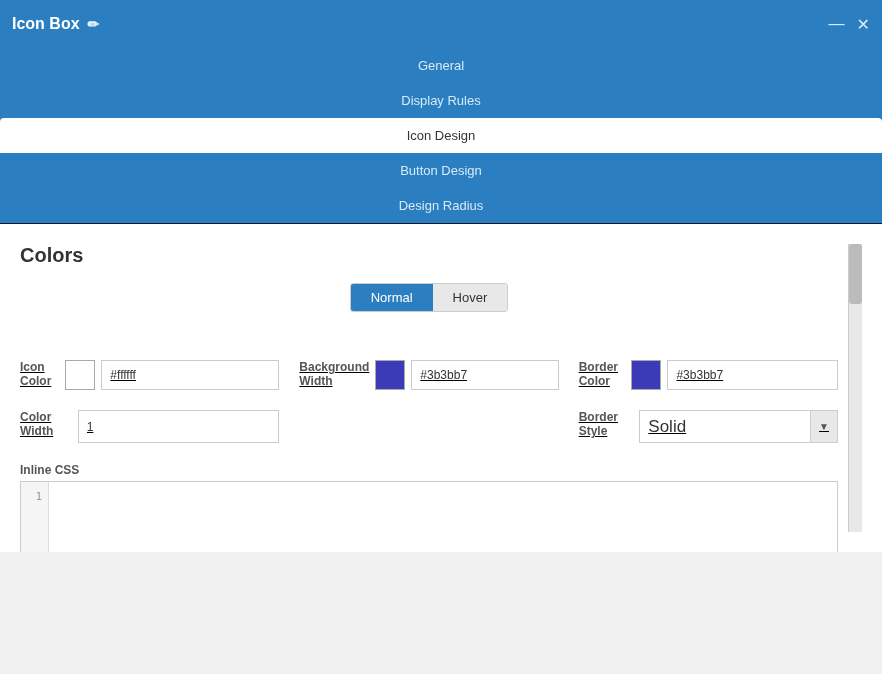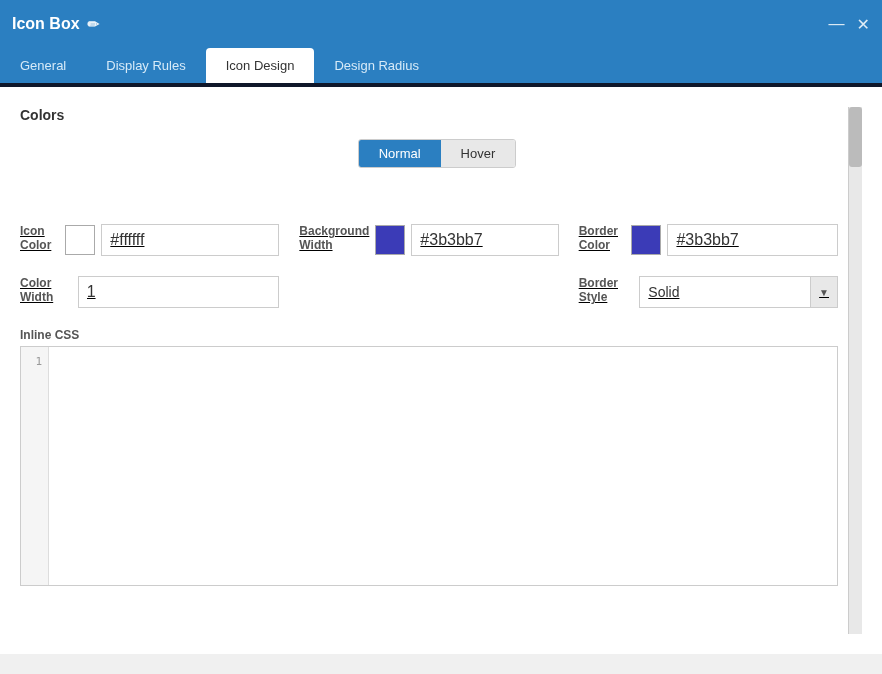--- a/index.html
+++ b/index.html
@@ -1,20 +1,20 @@
 <!DOCTYPE html>
 <html><head>
   <meta charset="utf-8">
   <style>
     * { box-sizing: border-box; margin: 0; padding: 0; }
     body { font-family: Arial, sans-serif; font-size: 13px; background: #f0f0f0; width: 882px; height: 674px; overflow: hidden; }
 
     .window {
       width: 882px;
-      height: 654px;
+      height: 552px;
       display: flex;
       flex-direction: column;
       background: #1d4ed8;
     }
 
     .titlebar {
       background: #2b7fc1;
       color: #fff;
       display: flex;
       align-items: center;
@@ -47,21 +47,22 @@
       cursor: pointer;
       font-size: 16px;
       color: #fff;
       opacity: 0.85;
     }
 
     .tabs-bar {
       background: #2b7fc1;
       display: flex;
       flex-shrink: 0;
-      border-bottom: 4px solid #0f172a;
+      border-bottom: 1px solid #0f172a;
+      flex-direction: column;
     }
 
     .tab {
       padding: 10px 20px;
       color: #d6eaf8;
       cursor: pointer;
       font-size: 13px;
       border: none;
       background: transparent;
       white-space: nowrap;
@@ -98,37 +99,37 @@
     .scrollbar-thumb {
       width: 100%;
       height: 60px;
       background: #bbb;
       border-radius: 3px;
       position: absolute;
       top: 0;
     }
 
     .section-title {
-      font-size: 14px;
+      font-size: 20px;
       font-weight: bold;
       color: #333;
       margin-bottom: 16px;
     }
 
     .toggle-group {
       display: flex;
-      margin-bottom: 36px;
+      margin-bottom: 28px;
       width: fit-content;
       border: 1px solid #ccc;
       border-radius: 3px;
       overflow: hidden;
       margin-left: auto;
       margin-right: auto;
       position: relative;
-      left: 8px;
+      left: 0;
     }
 
     .toggle-group-wrapper {
       display: flex;
       justify-content: center;
       margin-bottom: 20px;
     }
 
     .toggle-btn {
       padding: 6px 20px;
@@ -183,42 +184,42 @@
     }
 
     .color-swatch.blue-swatch {
       background: #3b3bb7;
     }
 
     .text-input {
       width: 100%;
       border: 1px solid #ccc;
       padding: 6px 8px;
-      font-size: 16px;
+      font-size: 12px;
       color: #333;
       outline: none;
     }
 
     .fields-row-2col {
       display: grid;
       grid-template-columns: 1fr 1fr 1fr;
       gap: 20px;
       margin-bottom: 20px;
     }
 
     .select-wrapper {
       display: flex;
       width: 100%;
     }
 
     .select-input {
       flex: 1;
       border: 1px solid #ccc;
       padding: 6px 8px;
-      font-size: 14px;
+      font-size: 17px;
       color: #333;
       outline: none;
       background: #fff;
       appearance: none;
     }
 
     .select-btn {
       background: #e8e8e8;
       border: 1px solid #ccc;
       border-left: none;
@@ -283,20 +284,21 @@
     <div class="titlebar-controls">
       <span>—</span>
       <span>✕</span>
     </div>
   </div>
 
   <div class="tabs-bar">
     <button class="tab">General</button>
     <button class="tab">Display Rules</button>
     <button class="tab active">Icon Design</button>
+    <button class="tab">Button Design</button>
     <button class="tab">Design Radius</button>
   </div>
 
   <div class="content-area">
     <div class="main-panel">
 
       <div class="section-title">Colors</div>
 
       <div class="toggle-group-wrapper">
         <div class="toggle-group">

